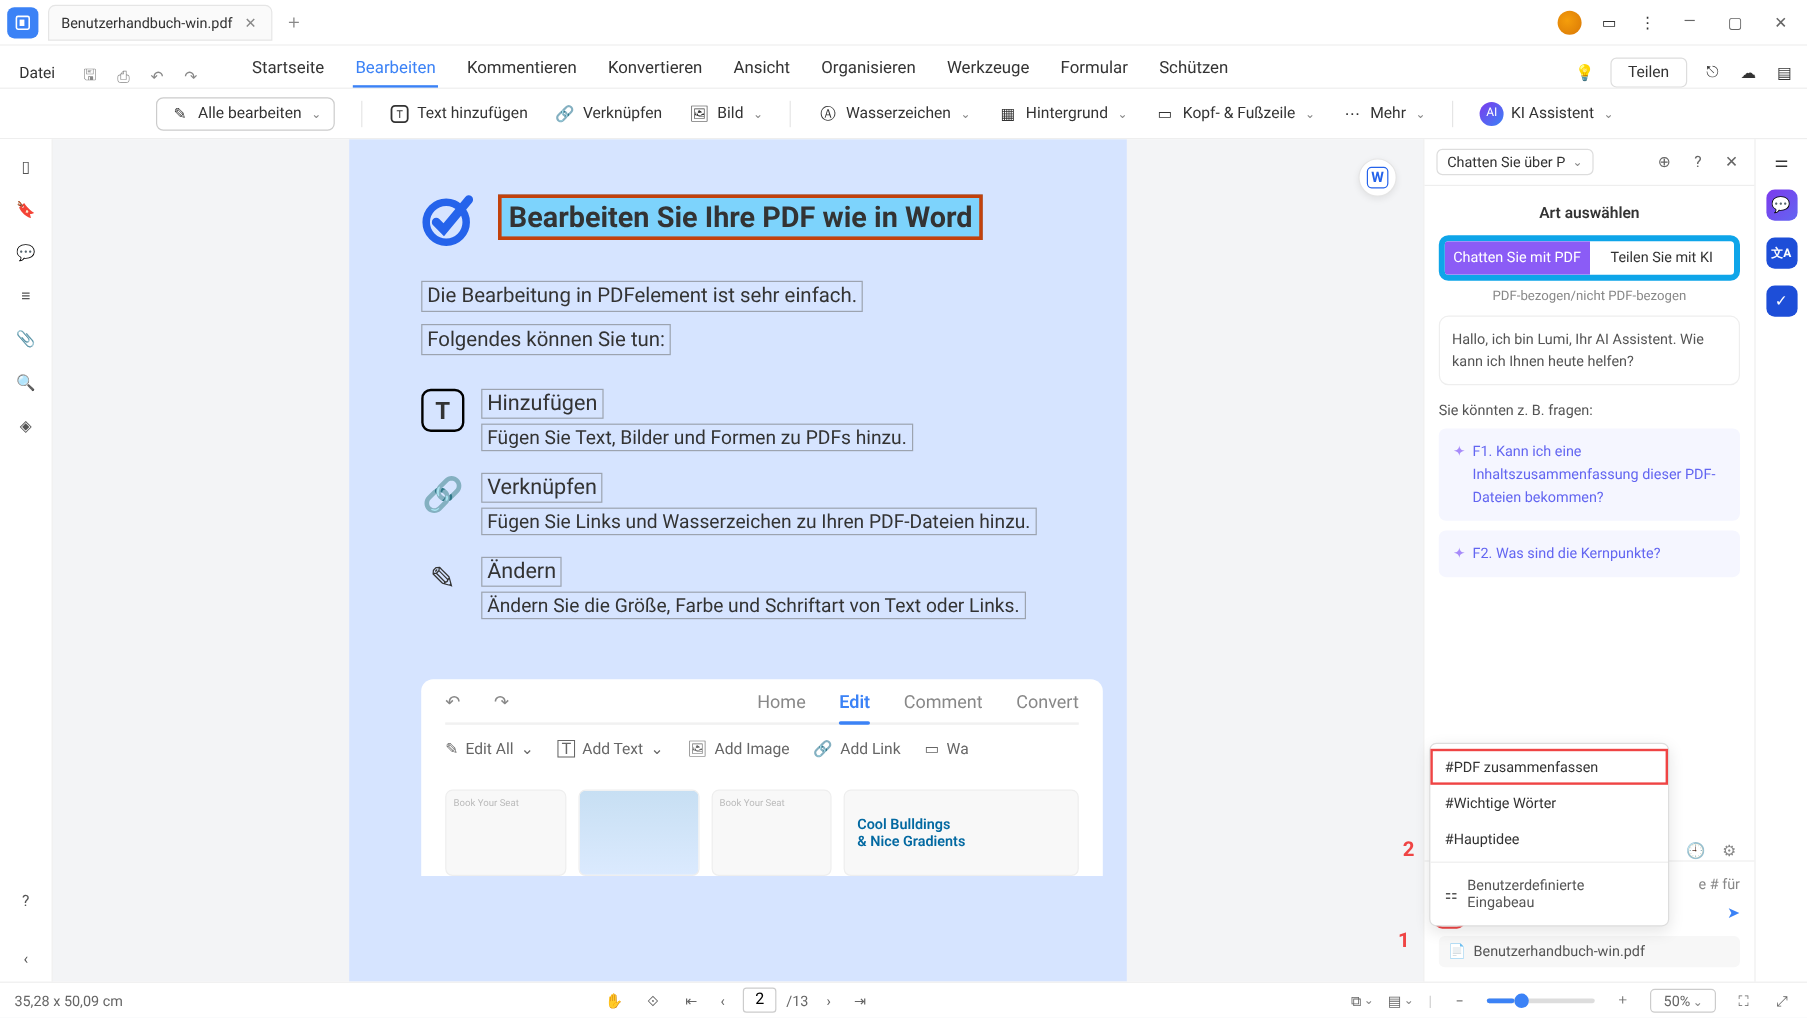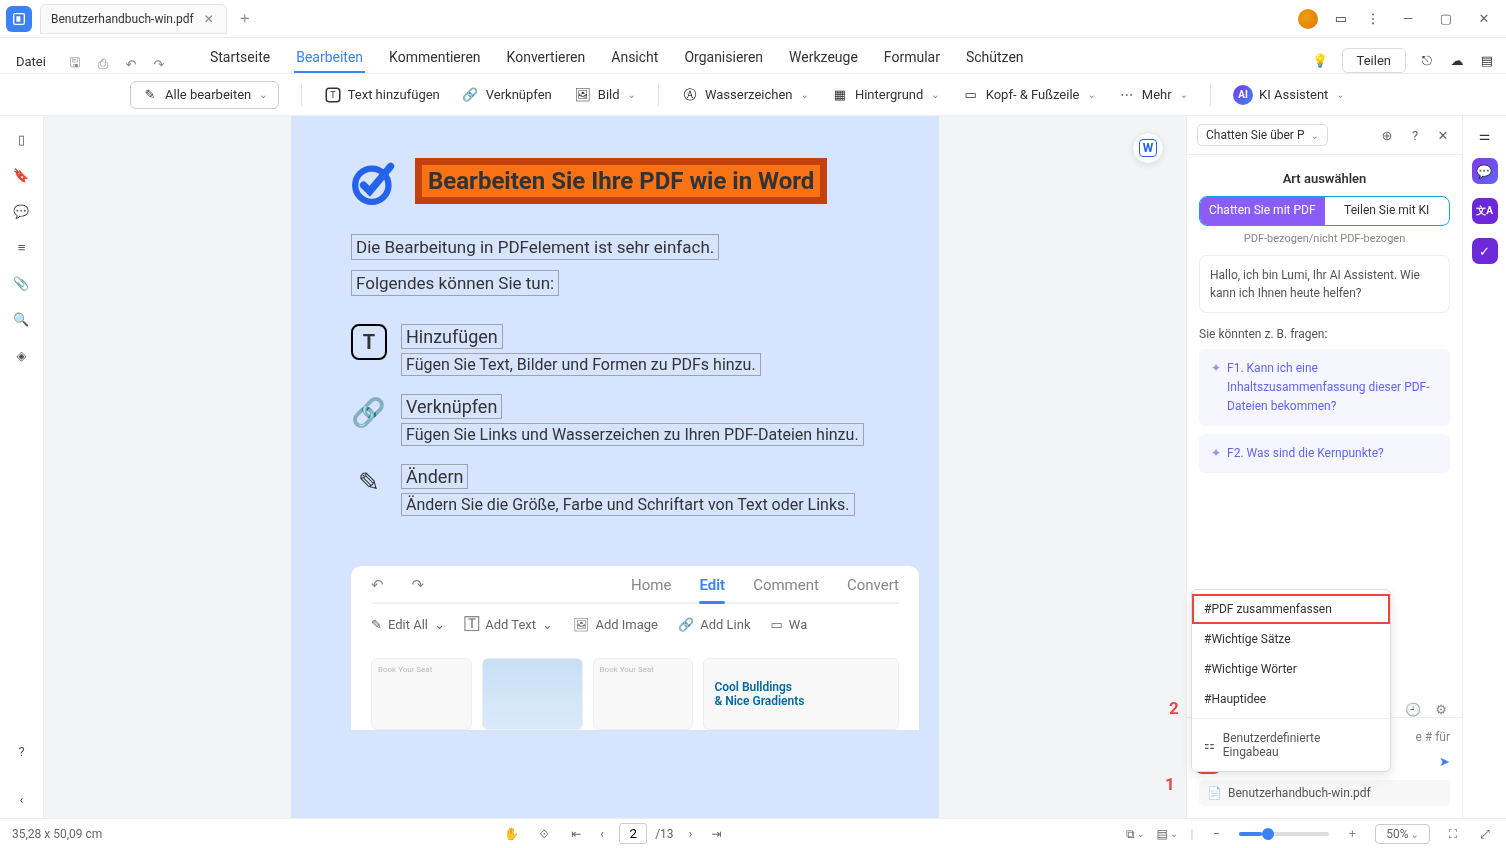--- a/index.html
+++ b/index.html
@@ -26,31 +26,31 @@
   .maintabs span.active { color:#3b82f6; border-bottom: 2px solid #3b82f6;}
   .menubar-right { margin-left:auto; display:flex; align-items:center; gap:12px;}
   .share-btn { border:1px solid #ddd; border-radius:5px; padding:4px 14px; font-size:13px;}
 
   .ribbon { height: 42px; display:flex; align-items:center; gap:22px; padding: 0 130px; border-bottom:1px solid #eee;}
   .ribbon-btn { display:flex; align-items:center; gap:6px; font-size:13px; cursor:pointer;}
   .ribbon-btn svg { width:18px; height:18px; }
   .chip { display:flex; align-items:center; gap:6px; border:1px solid #ccc; border-radius:6px; padding:4px 10px;}
   .divider-v { width:1px; height:22px; background:#e5e5e5;}
   .ai-btn { display:flex; align-items:center; gap:6px; font-size:13px;}
-  .ai-icon { width:20px; height:20px; border-radius:50%; background: linear-gradient(135deg,#7c3aed,#3b82f6); color:#fff; display:flex; align-items:center; justify-content:center; font-size:10px; font-weight:bold;}
+  .ai-icon { width:20px; height:20px; border-radius:50%; background: linear-gradient(135deg,#7c3aed,#3b82f6); color:#fff; display:flex; align-items:center; justify-content:center; font-size:10px; font-weight:normal;}
 
   
   .main { flex:1; display:flex; min-height:0; }
   .left-tools { width:44px; background:#fff; border-right:1px solid #eee; display:flex; flex-direction:column; align-items:center; padding-top:14px; gap:18px; color:#555;}
   .left-collapse { margin-top:auto; margin-bottom:12px;}
 
   .canvas { flex:1; background:#f3f4f6; position:relative; overflow:hidden;}
   .page { width: 648px; margin: 0 auto; background:#d6e4ff; padding: 40px 20px 0 60px; height:100%; overflow:hidden;}
   .doc-head { display:flex; align-items:center; gap:14px; margin-bottom:28px;}
-  .doc-head h1 { font-size:24px; font-weight:700; background:#f97316; border:7px solid #c2410c; padding:2px 6px;}
+  .doc-head h1 { font-size:24px; font-weight:700; background:#7dd3fc; border:3px solid #c2410c; padding:2px 6px;}
   .doc-text { font-size:17px; border:1px solid #9ca3af; padding:2px 4px; display:inline-block; margin-bottom:10px;}
   .feat { display:flex; gap:14px; margin: 18px 0 10px;}
   .feat-icon { width:36px; height:36px; border:2.5px solid #000; border-radius:8px; display:flex; align-items:center; justify-content:center; flex-shrink:0;}
   .feat-body h3 { font-size:18px; font-weight:400; border:1px solid #9ca3af; display:inline-block; padding:1px 4px; margin-bottom:4px;}
   .feat-body p { font-size:16px; border:1px solid #9ca3af; display:inline-block; padding:1px 4px;}
   .inner-tabs { margin-top:50px; background:#fff; border-radius:10px 10px 0 0; padding: 10px 20px 0;}
   .inner-tabs-row1 { display:flex; align-items:center; gap:28px; color:#888; font-size:15px; padding-bottom:8px; border-bottom:2px solid #f1f1f1;}
   .inner-tabs-row1 .edit { color:#3b82f6; font-weight:600; position:relative;}
   .inner-tabs-row1 .edit::after { content:''; position:absolute; left:0; right:0; bottom:-10px; height:3px; background:#3b82f6; border-radius:2px;}
   .inner-tabs-row2 { display:flex; align-items:center; gap:20px; padding:12px 0; color:#666;}
@@ -60,21 +60,21 @@
   .preview-card .big { flex:2; display:flex; align-items:center; padding:10px;}
   .preview-card .big h4 { font-size:12px; color:#0369a1; font-weight:600; line-height:1.2;}
 
   
   .ai-panel { width:276px; border-left:1px solid #eee; display:flex; flex-direction:column; position:relative;}
   .ai-header { display:flex; align-items:center; padding:8px 10px; border-bottom:1px solid #eee; gap:6px;}
   .ai-select { border:1px solid #ddd; border-radius:5px; padding:3px 8px; font-size:12px; display:flex; align-items:center; gap:4px;}
   .ai-header-icons { margin-left:auto; display:flex; gap:10px; color:#666;}
   .ai-body { flex:1; padding:10px 12px; overflow:auto; position:relative;}
   .ai-subtitle { text-align:center; font-size:13px; font-weight:600; margin:6px 0 10px;}
-  .ai-toggle { display:flex; border:1px solid #0ea5e9; border-radius:8px; overflow:hidden; font-size:12px;}
+  .ai-toggle { display:flex; border:5px solid #0ea5e9; border-radius:8px; overflow:hidden; font-size:12px;}
   .ai-toggle div { flex:1; text-align:center; padding:6px 4px; line-height:1.3;}
   .ai-toggle .sel { background:#8b5cf6; color:#fff;}
   .ai-note { text-align:center; font-size:11px; color:#888; margin:6px 0 10px;}
   .bubble { background:#fff; border:1px solid #eee; border-radius:8px; padding:10px; font-size:12px; color:#555; line-height:1.5;}
   .sugg-title { font-size:12px; color:#555; margin:14px 0 8px;}
   .sugg { background:#f5f6ff; border-radius:6px; padding:10px 12px; font-size:12px; color:#6366f1; margin-bottom:8px; display:flex; gap:6px; line-height:1.6;}
   .sugg .spark { color:#a78bfa; flex-shrink:0;}
   .input-area { border-top:1px solid #eee; padding:12px;}
   .input-row { display:flex; align-items:center; gap:12px; color:#666;}
   .send { margin-left:auto; color:#3b82f6;}
@@ -84,21 +84,21 @@
   .popup-item { padding:8px 12px; cursor:pointer;}
   .popup-item.hl { outline:2px solid #ef4444; outline-offset:-2px;}
   .popup-sep { border-top:1px solid #eee; margin:4px 0;}
   .popup-custom { display:flex; align-items:center; gap:8px; padding:8px 12px; color:#555;}
 
   .red-label { position:absolute; color:#ef4444; font-weight:700; font-size:17px;}
 
   .far-right { width:44px; border-left:1px solid #eee; display:flex; flex-direction:column; align-items:center; padding-top:10px; gap:14px;}
   .pill { width:26px; height:26px; border-radius:7px; display:flex; align-items:center; justify-content:center;}
   .pill.purple { background: linear-gradient(135deg,#7c3aed,#6366f1); color:#fff;}
-  .pill.blue { background:#6d28d9; color:#fff;}
+  .pill.blue { background:#1d4ed8; color:#fff;}
 
   
   .float-word { position:absolute; top:16px; right:22px; width:32px; height:32px; border-radius:50%; background:#fff; border:1px solid #e5e5e5; display:flex; align-items:center; justify-content:center; box-shadow:0 2px 6px rgba(0,0,0,.08);}
   .float-word span { color:#2563eb; font-weight:700; font-size:12px; border:1.5px solid #2563eb; border-radius:4px; padding:1px 3px;}
 
   
   .statusbar { height:30px; border-top:1px solid #eee; display:flex; align-items:center; padding:0 12px; gap:14px; font-size:12px; color:#666;}
   .statusbar .spacer { flex:1;}
   .page-nav { display:flex; align-items:center; gap:8px;}
   .page-nav input { width:28px; text-align:center; border:1px solid #ccc; border-radius:3px; padding:2px;}
@@ -324,21 +324,20 @@
     <div class="input-area" style="position:relative">
       <span class="red-label" style="left:-18px; bottom:100px">2</span>
       <span class="red-label" style="left:-22px; bottom:24px">1</span>
       <div style="position:absolute; right:12px; top:-18px; display:flex; gap:10px; color:#888;">
         <span class="ico">🕘</span>
         <span class="ico">⚙</span>
       </div>
       <div style="font-size:12px; color:#888; text-align:right; margin-bottom:8px;">e # für</div>
       <div class="popup">
         <div class="popup-item hl">#PDF zusammenfassen</div>
-        <div class="popup-item">#Wichtige Sätze</div>
         <div class="popup-item">#Wichtige Wörter</div>
         <div class="popup-item">#Hauptidee</div>
         <div class="popup-sep"></div>
         <div class="popup-custom">
             <span>⚏</span>
             <span>Benutzerdefinierte Eingabeau</span>
           </div>
       </div>
       <div class="input-row">
         <span class="ico" style="outline:2px solid #ef4444; outline-offset:2px; border-radius:3px; padding:2px;">💡</span>

